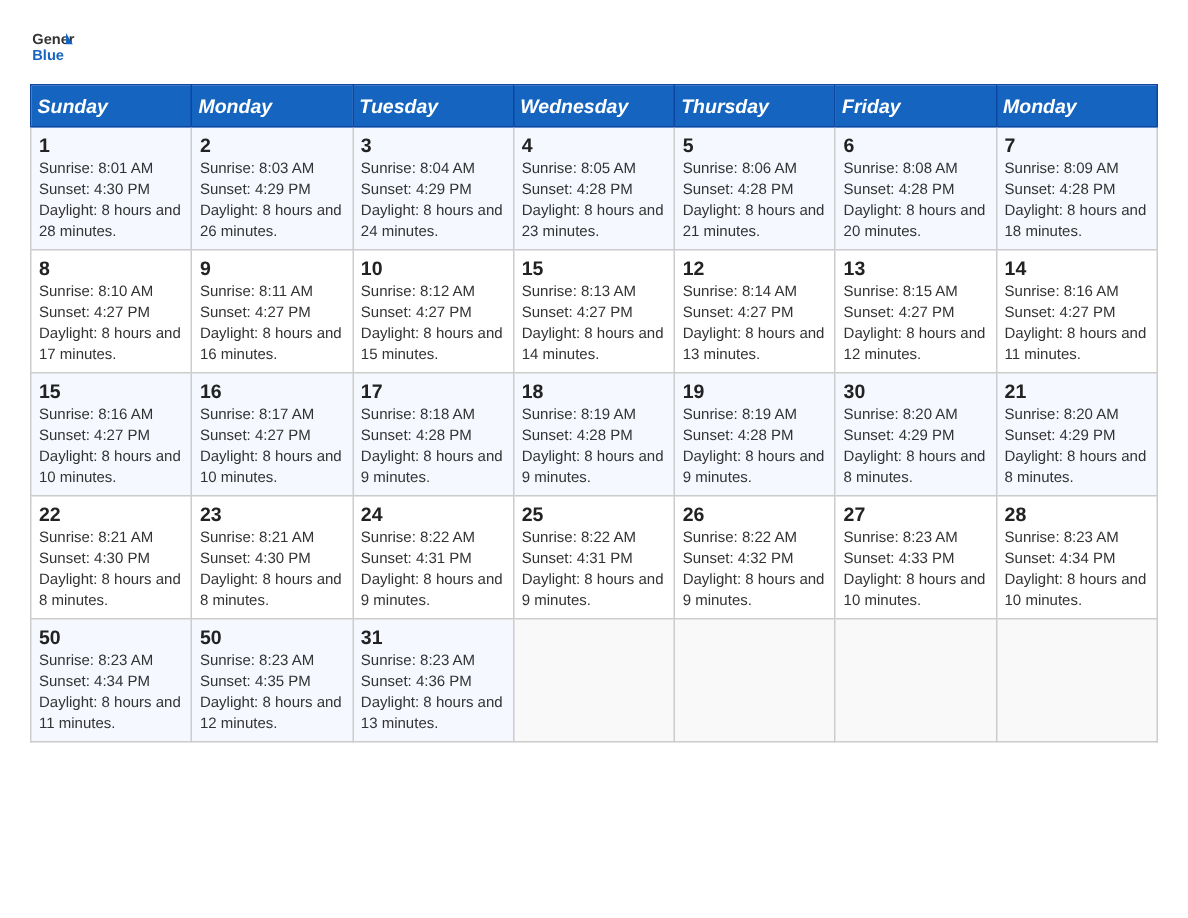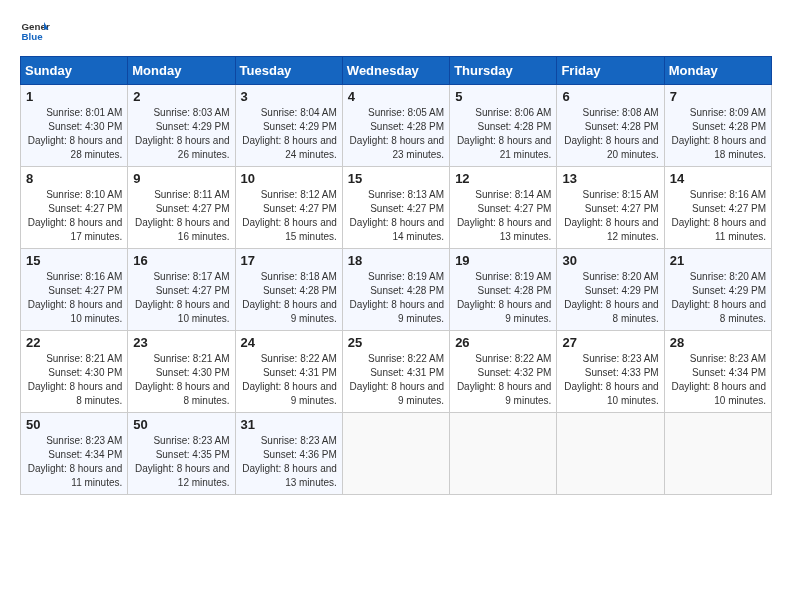--- a/index.html
+++ b/index.html
@@ -43,20 +43,21 @@
       font-size: 11px;
     }
     thead tr th {
       background-color: #1565c0;
       color: #fff;
       padding: 6px 4px;
       text-align: left;
       font-size: 13px;
       font-weight: bold;
       border: 1px solid #0d47a1;
+      font-style: italic;
     }
     tbody tr td {
       border: 1px solid #ccc;
       padding: 4px 5px;
       vertical-align: top;
       background: #fff;
       min-height: 70px;
       width: calc(100% / 7);
     }
     tbody tr:nth-child(odd) td {
@@ -69,21 +70,20 @@
       font-size: 13px;
       font-weight: bold;
       color: #222;
       display: block;
       margin-bottom: 2px;
     }
     .day-info {
       font-size: 10px;
       color: #333;
       line-height: 1.4;
-      text-align: right;
     }
     .empty-cell {
       background: #f9f9f9 !important;
     }
   </style>
 </head>
 <body>
 
 <div class="header-area">
   <div class="logo">

